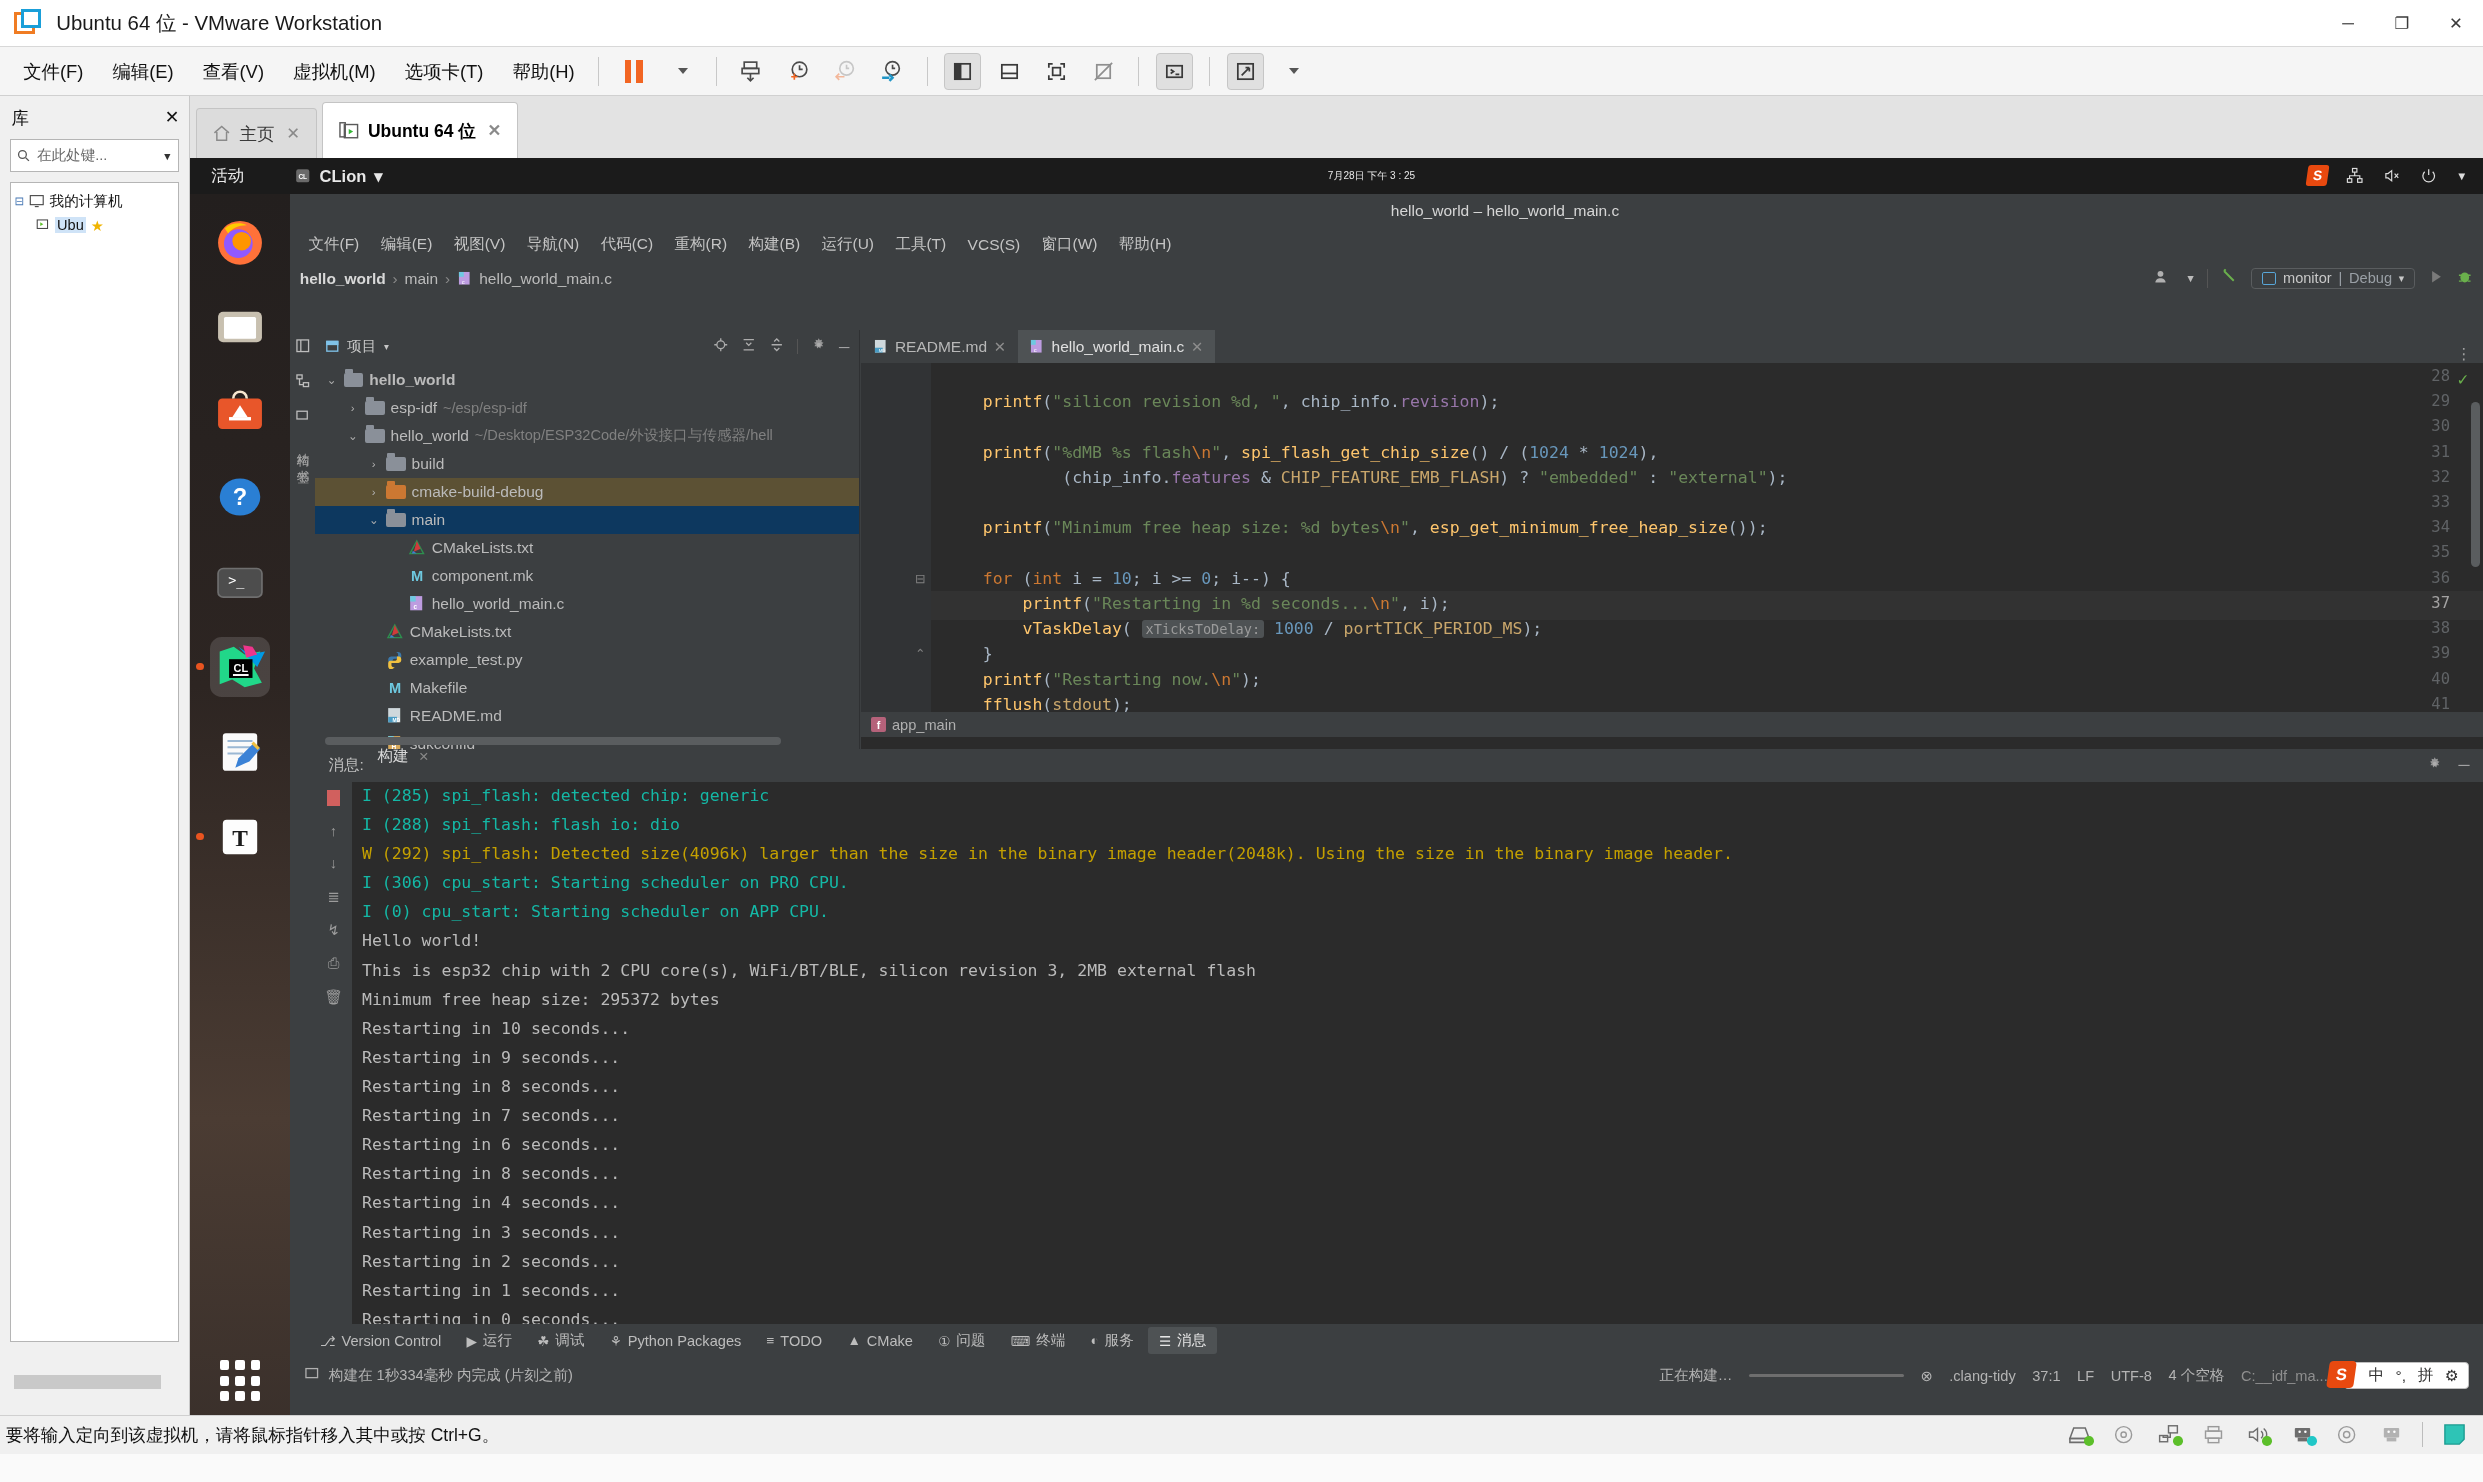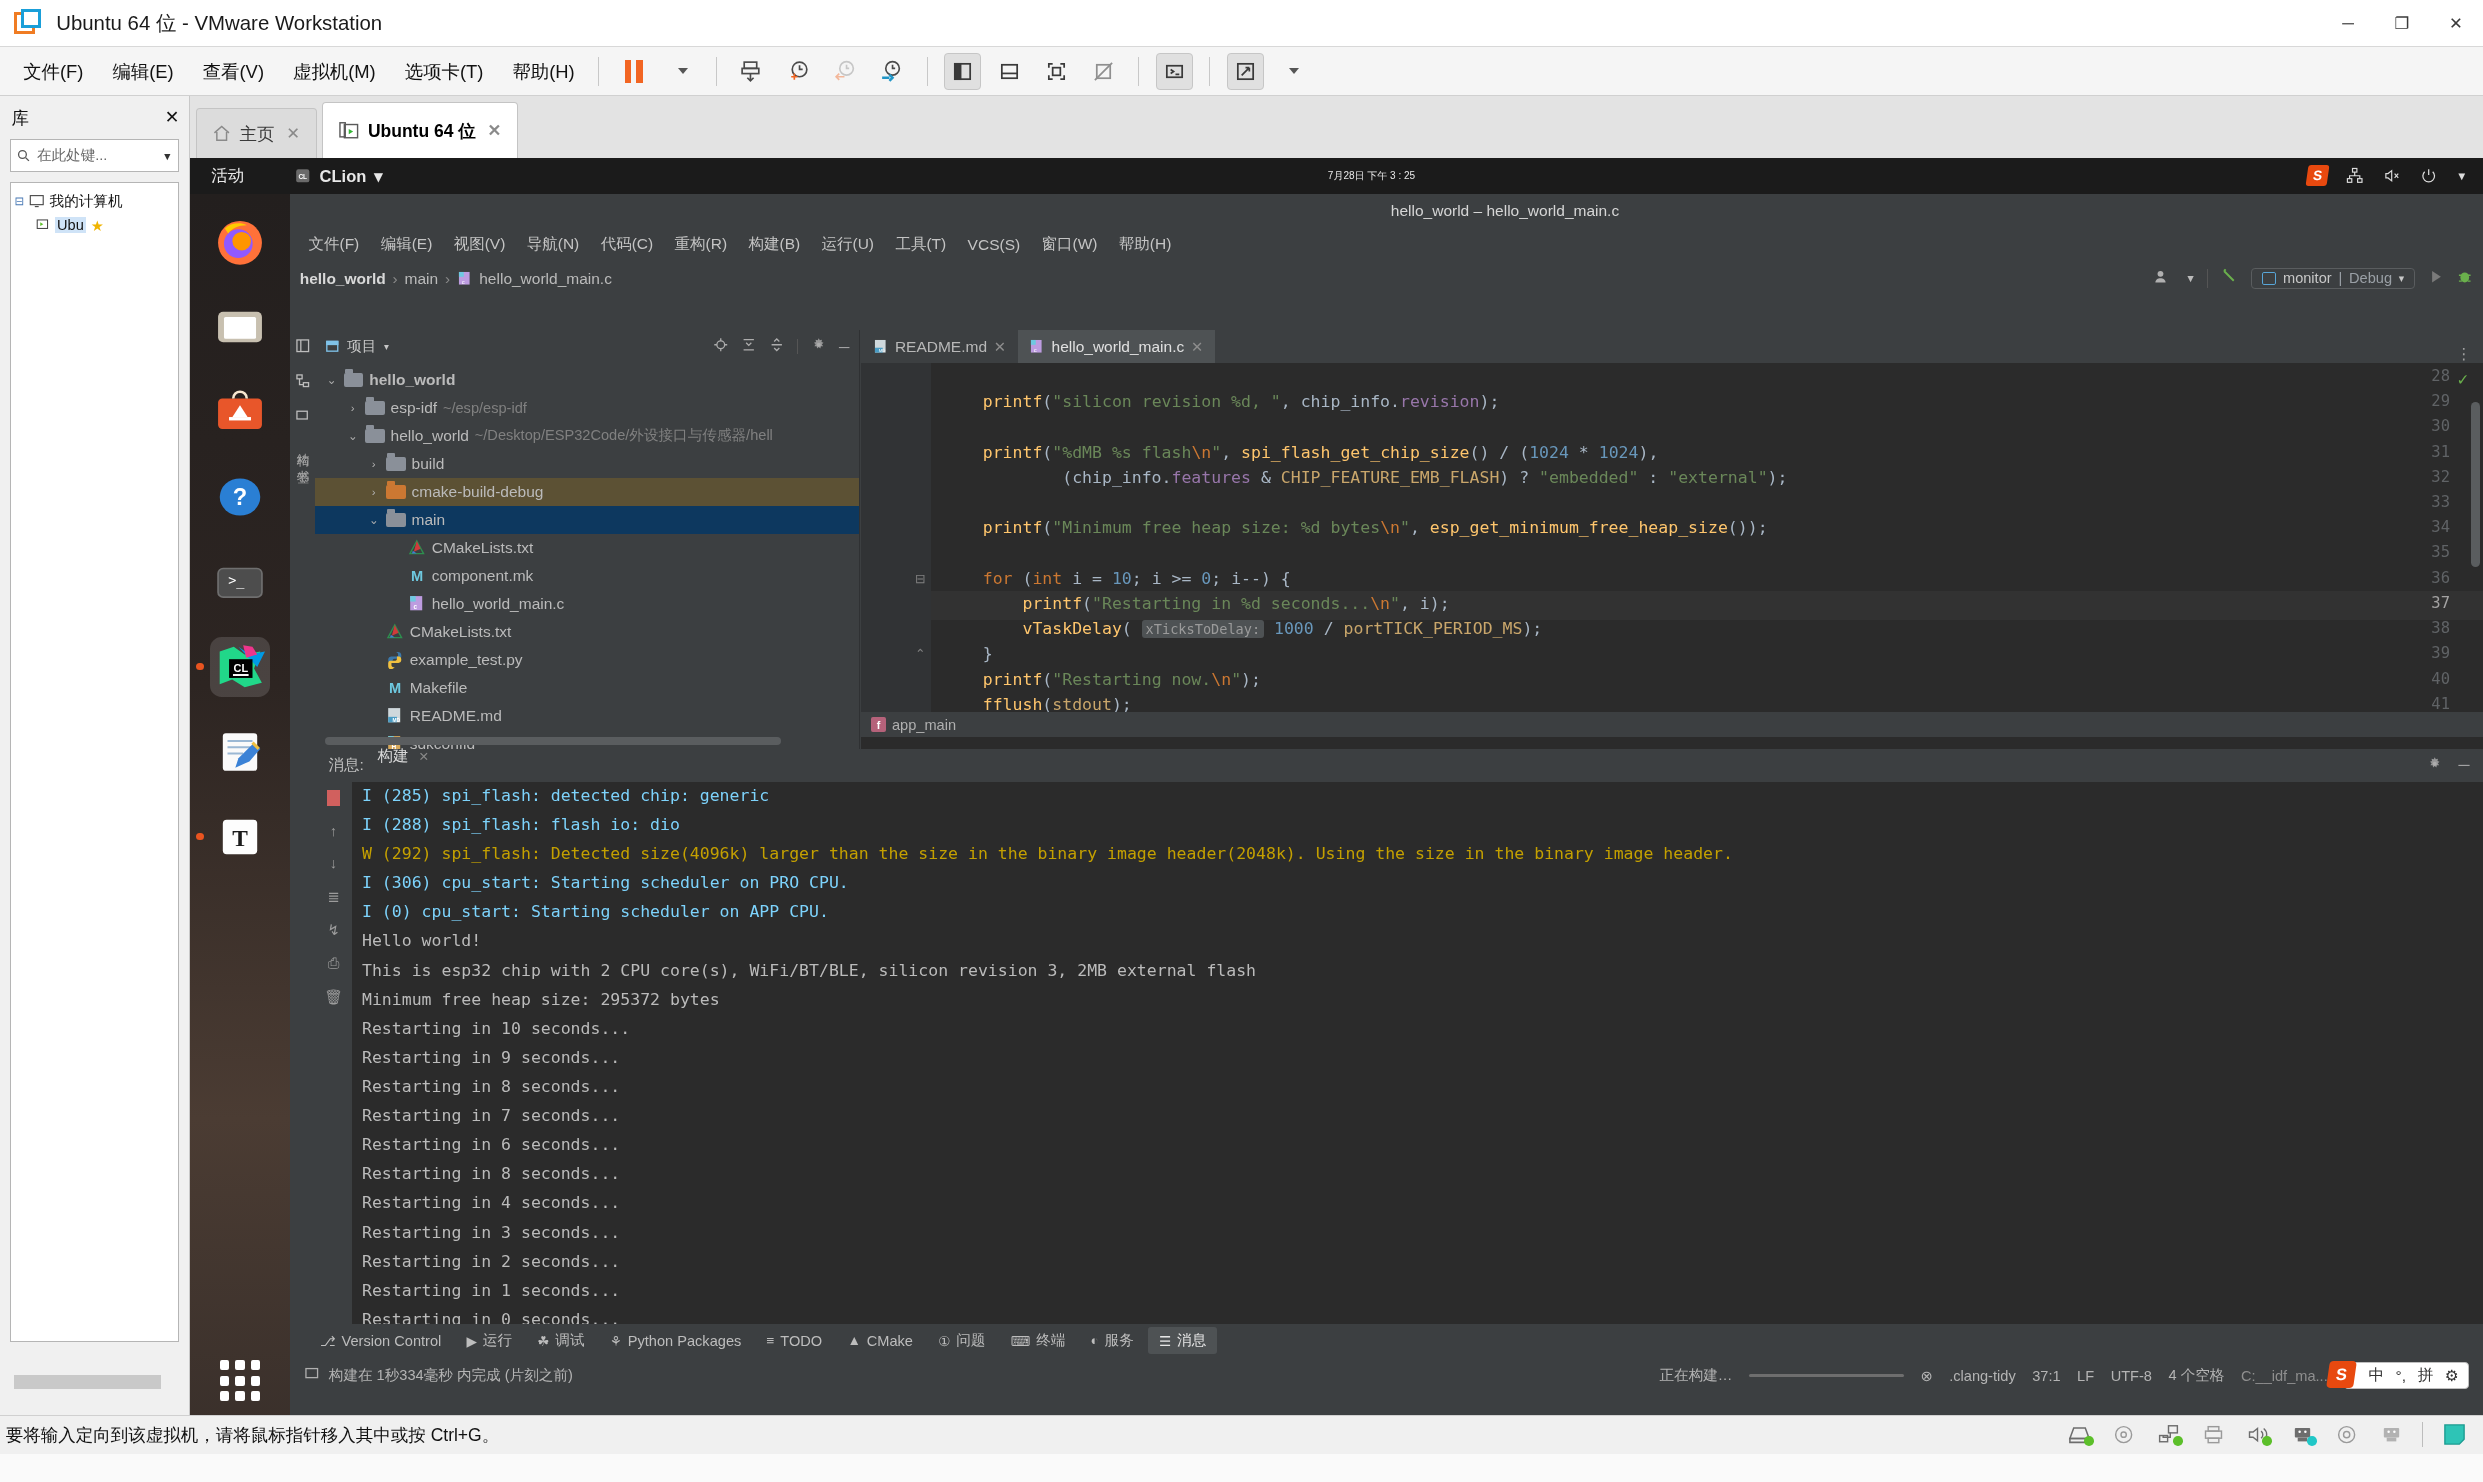--- a/index.html
+++ b/index.html
@@ -176,21 +176,21 @@
     font-size:15.5px; color:#c0c0c0;}
   .msg-tab { color:#d9d9d9; border-bottom:1.9px solid #4a88c7; padding-bottom:17px; }
   .msg-head .right { margin-left:auto; display:flex; gap:15.5px; color:#a8a8a8; }
   .msg-body { position:relative; height:582px; background:#2b2b2b; }
   .msg-strip { position:absolute; left:0; top:0; width:37px; height:582px; background:#3c3f41;
     display:flex; flex-direction:column; align-items:center; padding-top:7.8px; gap:16.5px;
     color:#9c9c9c; font-size:14.6px;}
   .redsq{width:12.6px;height:16.5px;background:#d1605e;}
   .conline { position:absolute; left:47px; font-size:16.5px; white-space:pre;
     font-family:"DejaVu Sans Mono", monospace; color:#bbbbbb;}
-  .ok{color:#7dd3fc;} .warn{color:#c4a000;}
+  .ok{color:#14b8a6;} .warn{color:#c4a000;}
   .msg-hscroll{position:absolute;left:47px;bottom:4.9px;width:854px;height:7.8px;background:#5a5d5f;border-radius:3.9px;}
 
   
   .toolstrip { position:absolute; left:0; bottom:37px; width:2193px; height:33px;
     background:#3c3f41; display:flex; align-items:center; gap:3.9px; padding-left:19.4px; }
   .ts { display:flex; align-items:center; gap:5.8px; font-size:14.6px; color:#bdbdbd;
     padding:3.9px 10.7px; border-radius:2.9px;}
   .ts.active { background:#4e5254; color:#e6e6e6; }
 
   .statusbar { position:absolute; left:0; bottom:0; width:2193px; height:37px;

